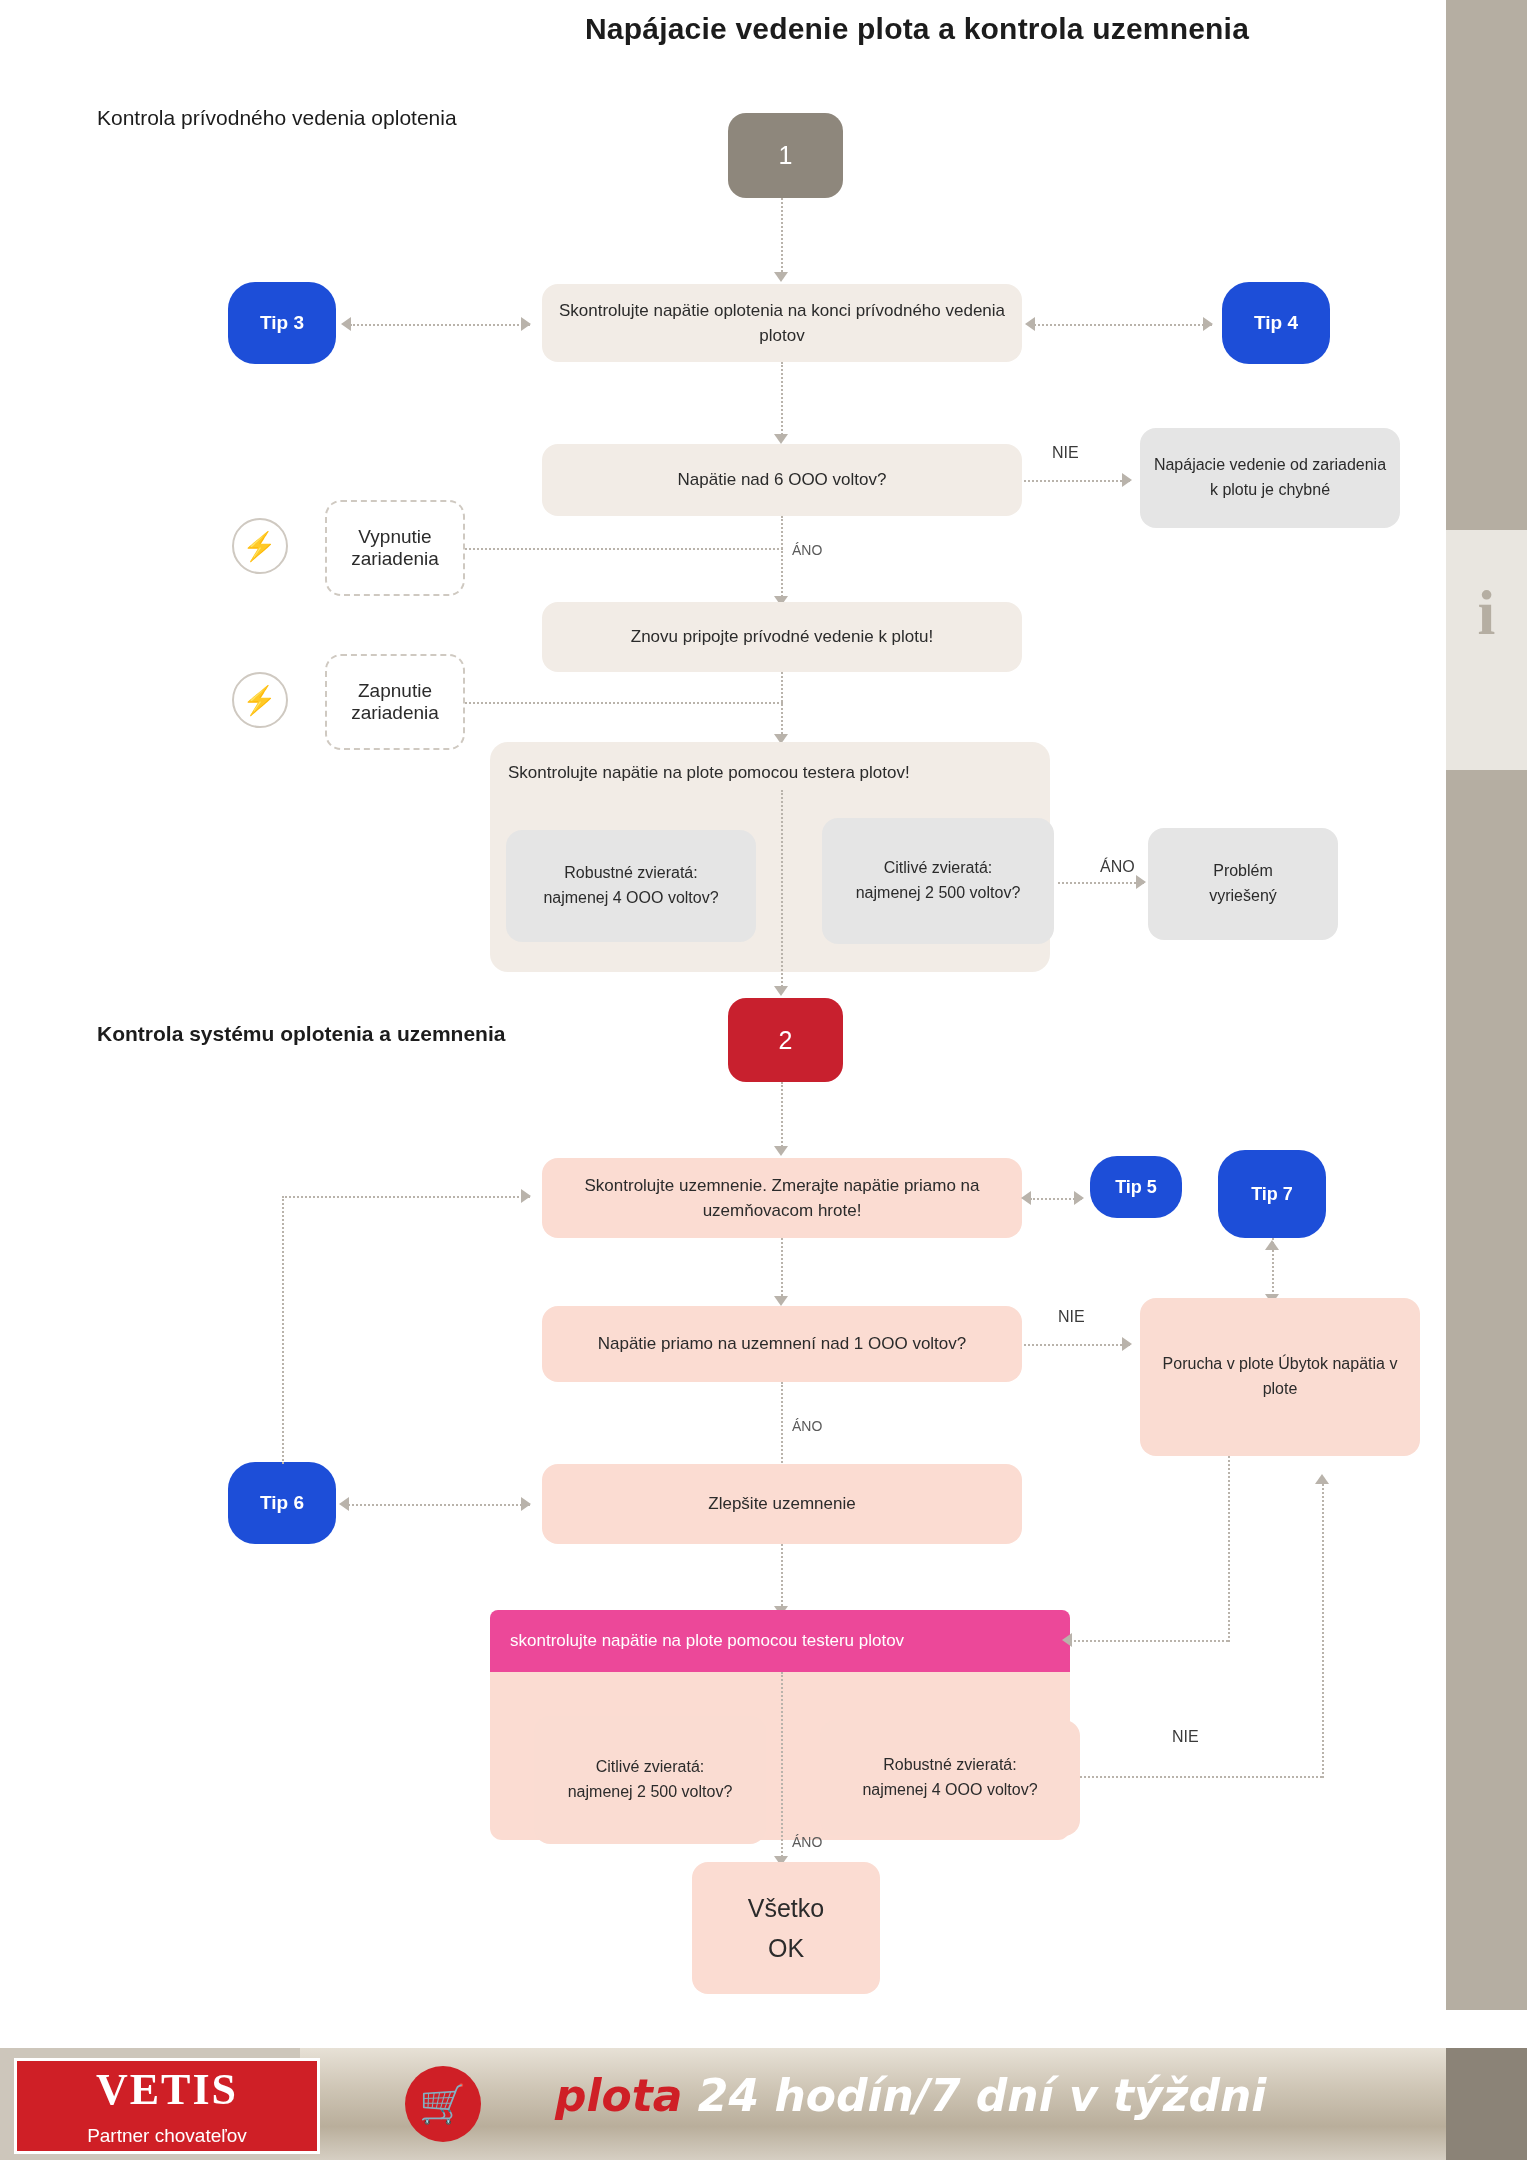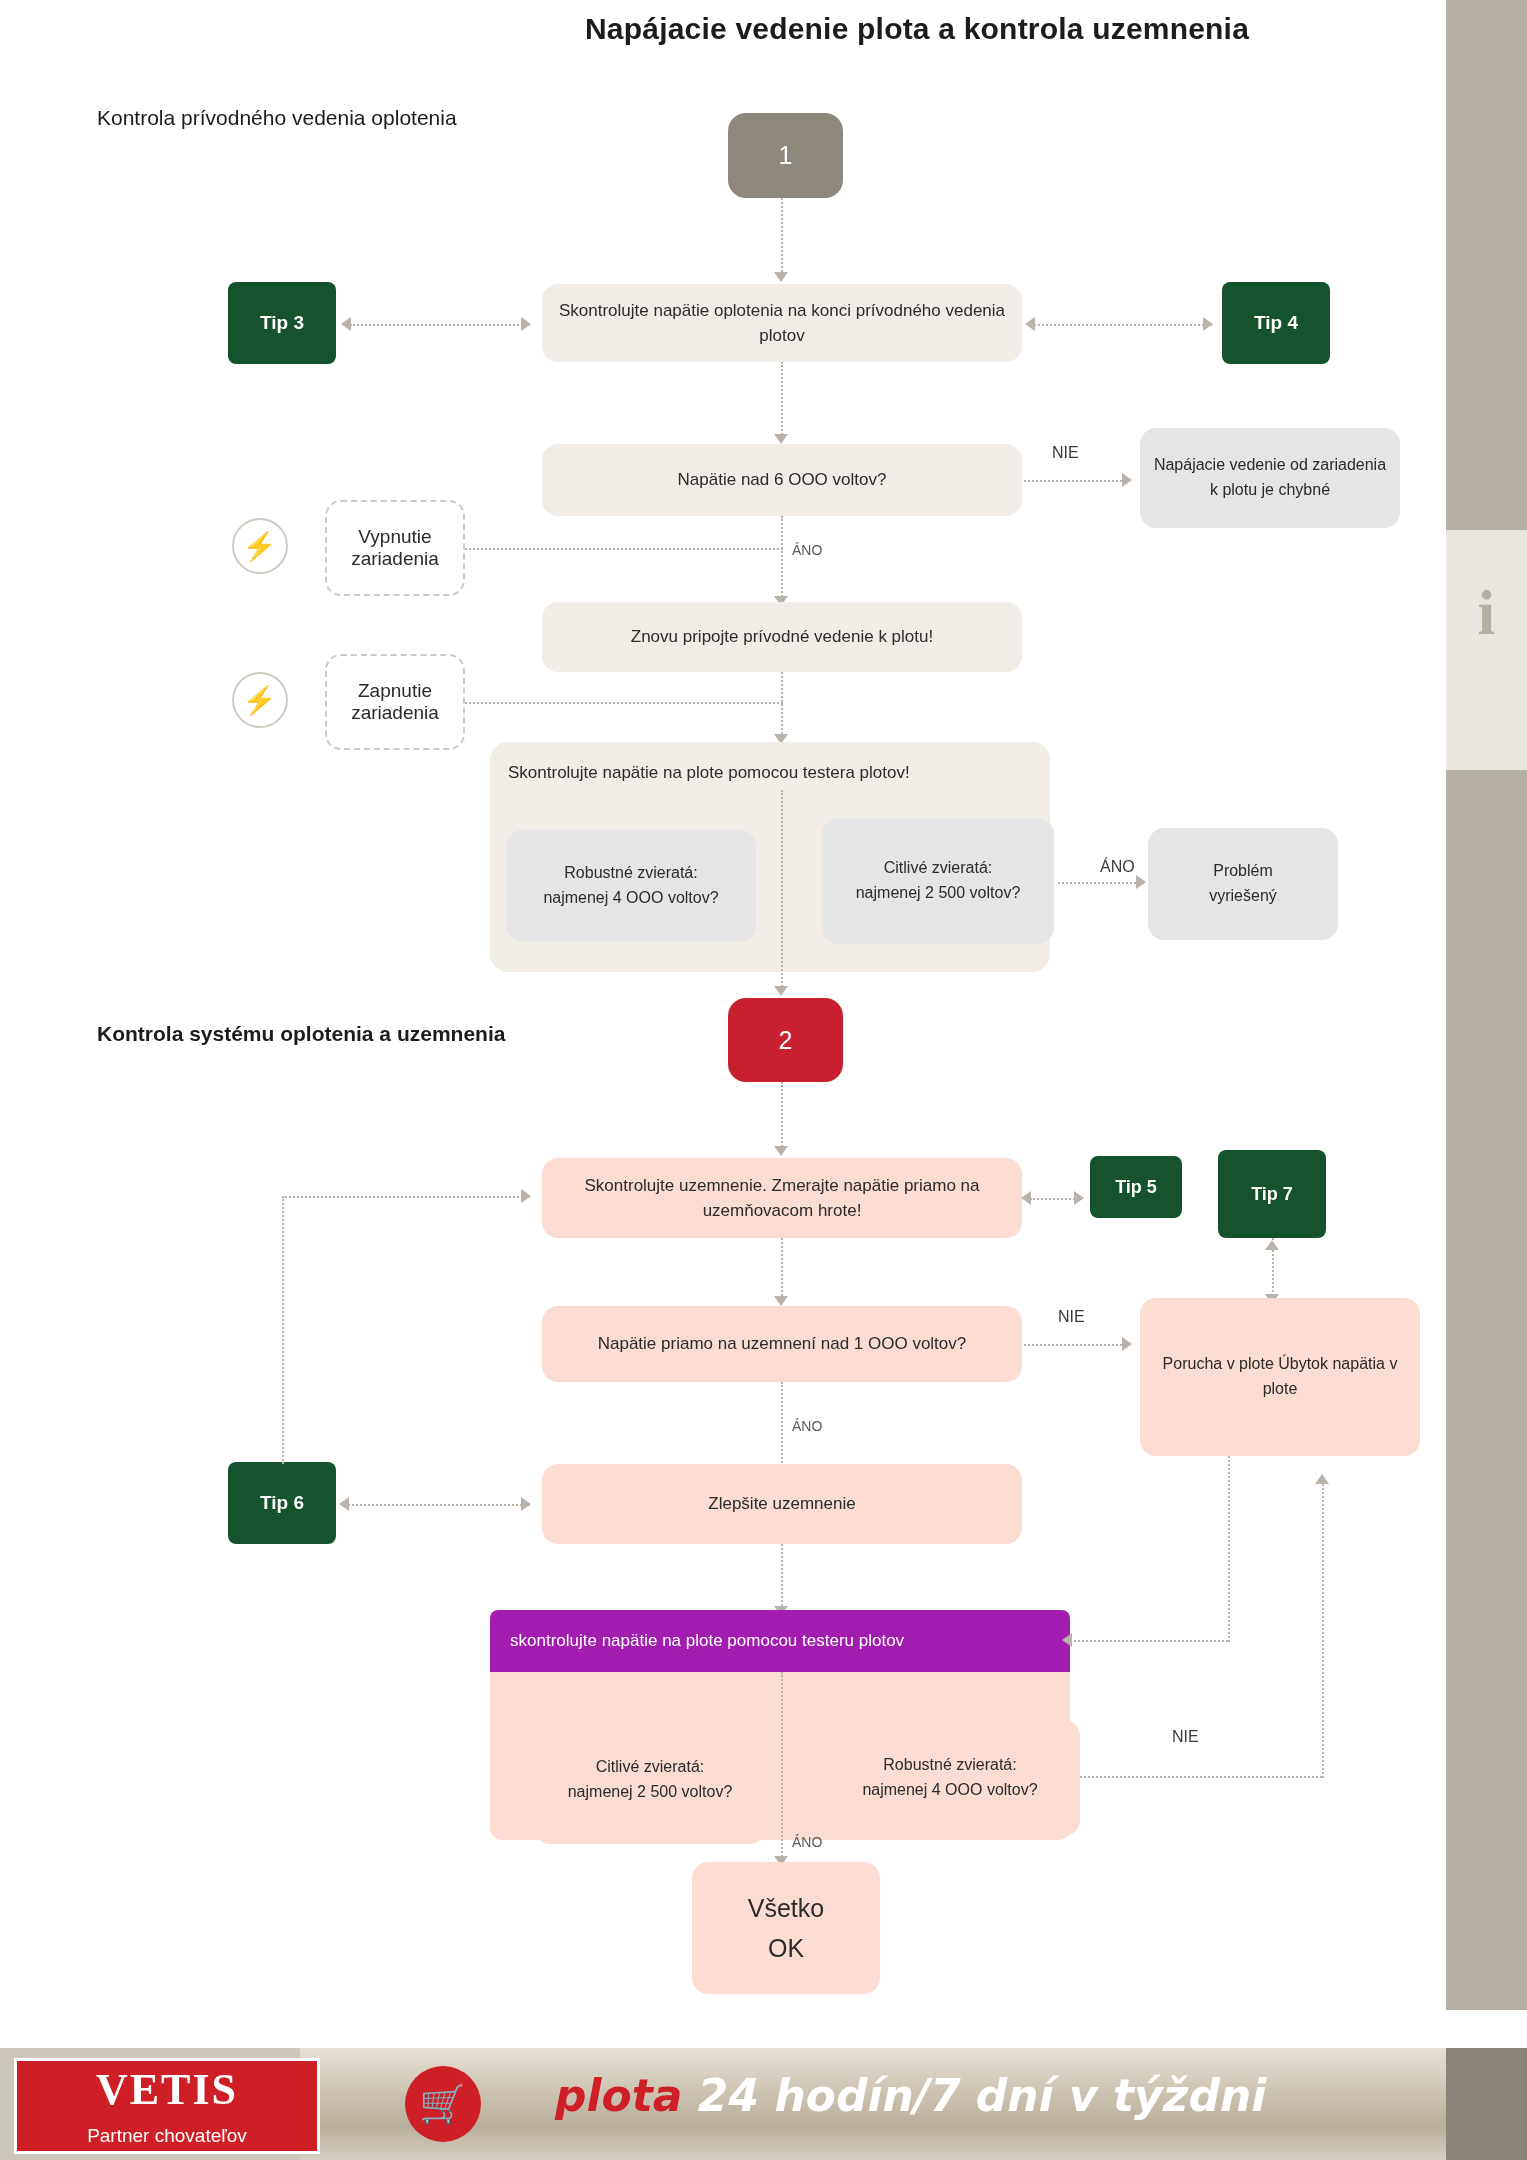--- a/index.html
+++ b/index.html
@@ -21,24 +21,24 @@
   .sect1{position:absolute;left:97px;top:106px;font-size:21px;color:#1c1c1c;}
   .sect2{position:absolute;left:97px;top:1022px;font-size:21px;font-weight:bold;color:#1c1c1c;}
 
   
   .node{position:absolute;box-sizing:border-box;display:flex;align-items:center;justify-content:center;text-align:center;}
   .rnd{border-radius:16px;}
   .beige{background:#f2ece6;color:#2b2b2b;}
   .beige2{background:#e5e5e5;color:#2b2b2b;}
   .pink{background:#fbdcd2;color:#2b2b2b;}
   .pink2{background:#fadcd2;color:#2b2b2b;}
-  .blue{background:#14532d;color:#ffffff;border-radius:8px;font-weight:bold;}
+  .blue{background:#1d4ed8;color:#ffffff;border-radius:27px;font-weight:bold;}
   .grey-circ{background:#8e877c;color:#ffffff;border-radius:18px;font-size:25px;}
   .red-circ{background:#c8202e;color:#ffffff;border-radius:18px;font-size:25px;}
-  .redbar{background:#a21caf;color:#ffffff;}
+  .redbar{background:#ec4899;color:#ffffff;}
   .txt{font-size:17px;line-height:1.5;padding:6px 14px;}
   .txt15{font-size:16px;line-height:1.55;padding:6px 12px;}
   .lbl{position:absolute;font-size:16px;color:#3a3a3a;}
   .lbl-s{position:absolute;font-size:14px;color:#5a5a5a;}
 
   
   .dbox{position:absolute;box-sizing:border-box;border:2px dashed #cfc9c1;border-radius:16px;
         display:flex;align-items:center;justify-content:center;text-align:center;font-size:19px;color:#2b2b2b;}
   .bolt{position:absolute;width:52px;height:52px;border-radius:50%;border:2px solid #cfc9c1;
         display:flex;align-items:center;justify-content:center;color:#9d9d9d;font-size:28px;background:#fff;}

